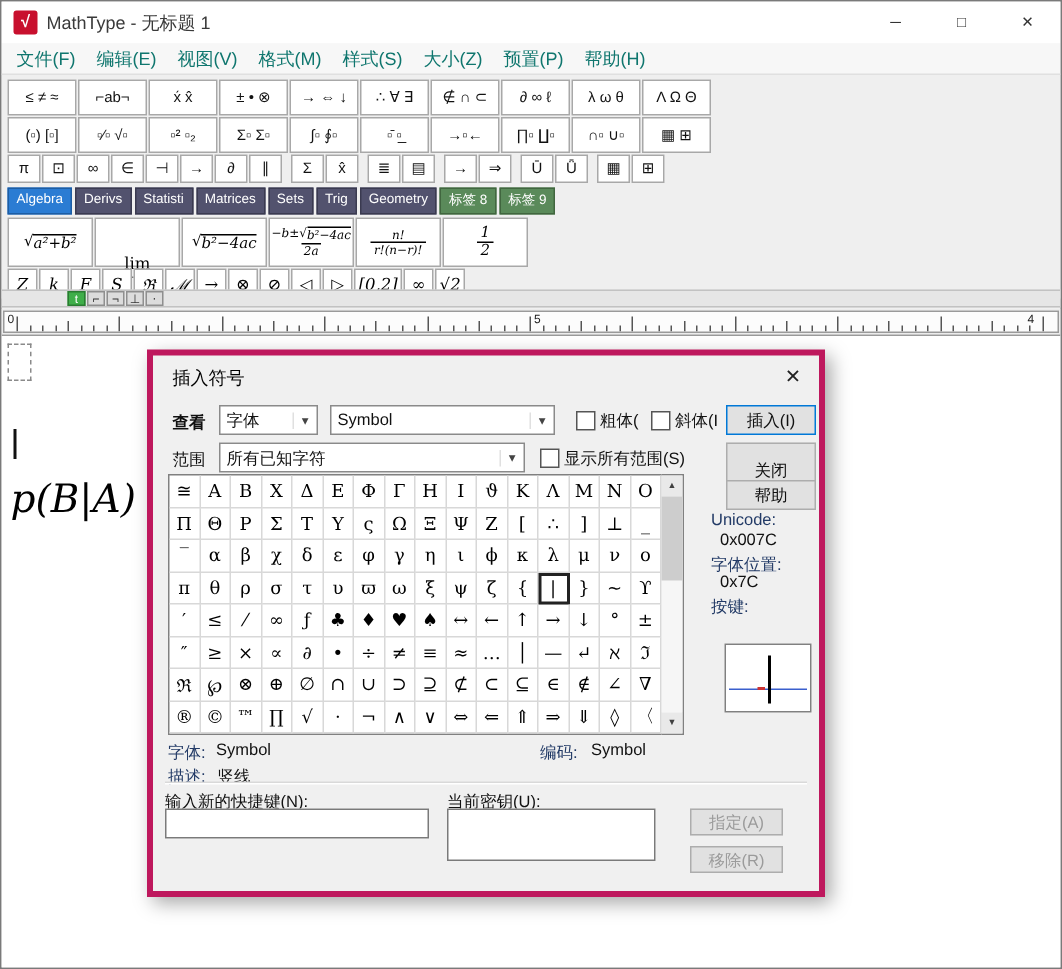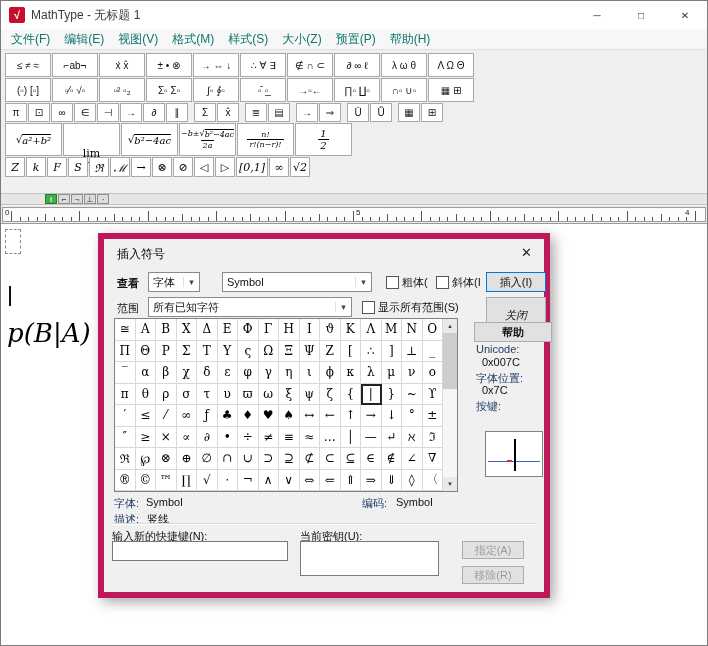--- a/index.html
+++ b/index.html
@@ -55,21 +55,21 @@
   .tick.major{height:10px;}
   .rnum{position:absolute;top:0;font-size:8px;color:#222;}
 
   
   .document{position:absolute;top:222px;left:0;right:0;bottom:0;background:#fff;border-top:1px solid #9a9a9a;}
   .empty-slot{position:absolute;left:4px;top:5px;width:14px;height:23px;border:1px dashed #8a8a8a;}
   .caret{position:absolute;left:8px;top:62px;width:2px;height:20px;background:#111;}
   .formula{position:absolute;left:6px;top:94px;font-size:26px;color:#000;}
 
   
-  .dialog{position:absolute;left:97px;top:232px;width:452px;height:365px;background:#f0f0f0;border:6px solid #be185d;box-shadow:4px 4px 12px rgba(0,0,0,.35);box-sizing:border-box;font-size:11px;}
+  .dialog{position:absolute;left:97px;top:232px;width:452px;height:365px;background:#f0f0f0;border:4px solid #be185d;box-shadow:4px 4px 12px rgba(0,0,0,.35);box-sizing:border-box;font-size:11px;}
   .dlg-title-text{position:absolute;left:13px;top:7px;font-size:12px;color:#000;}
   .dlg-close{position:absolute;right:12px;top:6px;font-size:13px;color:#222;}
   .lbl{position:absolute;color:#111;}
   .blue-lbl{color:#223a66;}
   .combo{position:absolute;height:20px;background:#fff;border:1px solid #8a8a8a;display:flex;align-items:center;padding-left:4px;box-sizing:border-box;color:#111;}
   .combo .arr{margin-left:auto;width:15px;text-align:center;color:#444;font-size:9px;border-left:1px solid #e0e0e0;}
   .cb{position:absolute;display:flex;align-items:center;color:#111;}
   .cb .box{width:11px;height:11px;border:1px solid #555;background:#fff;margin-right:3px;flex:none;}
   .dbtn{position:absolute;background:#e1e1e1;border:1px solid #adadad;display:flex;align-items:center;justify-content:center;box-sizing:border-box;color:#111;}
   .dbtn.primary{border-color:#0078d7;}
@@ -153,20 +153,31 @@
         <div class="sm-btn" style="margin-right: 6px;">x̂</div>
         <div class="sm-btn">≣</div>
         <div class="sm-btn" style="margin-right: 6px;">▤</div>
         <div class="sm-btn">→</div>
         <div class="sm-btn" style="margin-right: 6px;">⇒</div>
         <div class="sm-btn">Ū</div>
         <div class="sm-btn" style="margin-right: 6px;">Ǖ</div>
         <div class="sm-btn">▦</div>
         <div class="sm-btn">⊞</div>
       </div>
+    <div class="tabs" id="tabs">
+        <div class="tab sel">Algebra</div>
+        <div class="tab">Derivs</div>
+        <div class="tab">Statisti</div>
+        <div class="tab">Matrices</div>
+        <div class="tab">Sets</div>
+        <div class="tab">Trig</div>
+        <div class="tab">Geometry</div>
+        <div class="tab grn">标签 8</div>
+        <div class="tab grn">标签 9</div>
+      </div>
     <div class="presets" id="presets">
         <div class="preset-btn math">
           <span class="rad-wrap">
             <span class="rad-sign">√</span>
             <span class="rad-body">a²+b²</span>
           </span>
         </div>
         <div class="preset-btn math">
           <div class="lim">
             <div class="lim-top">lim</div>
@@ -206,21 +217,21 @@
         <div class="qk-btn math">k</div>
         <div class="qk-btn math">F</div>
         <div class="qk-btn math">S</div>
         <div class="qk-btn math">ℜ</div>
         <div class="qk-btn math">ℳ</div>
         <div class="qk-btn math">→</div>
         <div class="qk-btn math">⊗</div>
         <div class="qk-btn math">⊘</div>
         <div class="qk-btn math">◁</div>
         <div class="qk-btn math">▷</div>
-        <div class="qk-btn math">[0,1]</div>
+        <div class="qk-btn math">[0,2]</div>
         <div class="qk-btn math">∞</div>
         <div class="qk-btn math">√2</div>
       </div>
   </div>
 
   <div class="tabsel-row" id="tabsel">
       <div class="tabsel-btn sel">t</div>
       <div class="tabsel-btn">⌐</div>
       <div class="tabsel-btn">¬</div>
       <div class="tabsel-btn">⊥</div>
@@ -320,21 +331,21 @@
     <div class="empty-slot"></div>
     <div class="caret"></div>
     <div class="formula math">p(B|A)</div>
   </div>
 
   <div class="dialog">
     <span class="dlg-title-text">插入符号</span>
     <span class="dlg-close">✕</span>
 
     <span class="lbl" style="left:13px;top:37px;font-weight:bold;">查看</span>
-    <div class="combo" style="left:44px;top:33px;width:52px;">
+    <div class="combo" style="left:44px;top:33px;width:66px;">
       <span>字体</span>
       <span class="arr">▾</span>
     </div>
     <div class="combo" style="left:118px;top:33px;width:150px;">
       <span>Symbol</span>
       <span class="arr">▾</span>
     </div>
     <div class="cb" style="left:282px;top:36px;">
       <span class="box"></span>
       <span>粗体(</span>
@@ -347,22 +358,22 @@
 
     <span class="lbl" style="left:13px;top:62px;">范围</span>
     <div class="combo" style="left:44px;top:58px;width:204px;">
       <span>所有已知字符</span>
       <span class="arr">▾</span>
     </div>
     <div class="cb" style="left:258px;top:61px;">
       <span class="box"></span>
       <span>显示所有范围(S)</span>
     </div>
-    <div class="dbtn" style="left:382px;top:58px;width:60px;height:36px;font-style:italic;">关闭</div>
-    <div class="dbtn" style="left:370px;top:83px;width:78px;height:20px;font-weight:bold;">帮助</div>
+    <div class="dbtn" style="left:382px;top:58px;width:60px;height:36px;">关闭</div>
+    <div class="dbtn" style="left:382px;top:83px;width:60px;height:20px;">帮助</div>
 
     <div id="char-grid">
         <div class="gcell">≅</div>
         <div class="gcell">Α</div>
         <div class="gcell">Β</div>
         <div class="gcell">Χ</div>
         <div class="gcell">Δ</div>
         <div class="gcell">Ε</div>
         <div class="gcell">Φ</div>
         <div class="gcell">Γ</div>

